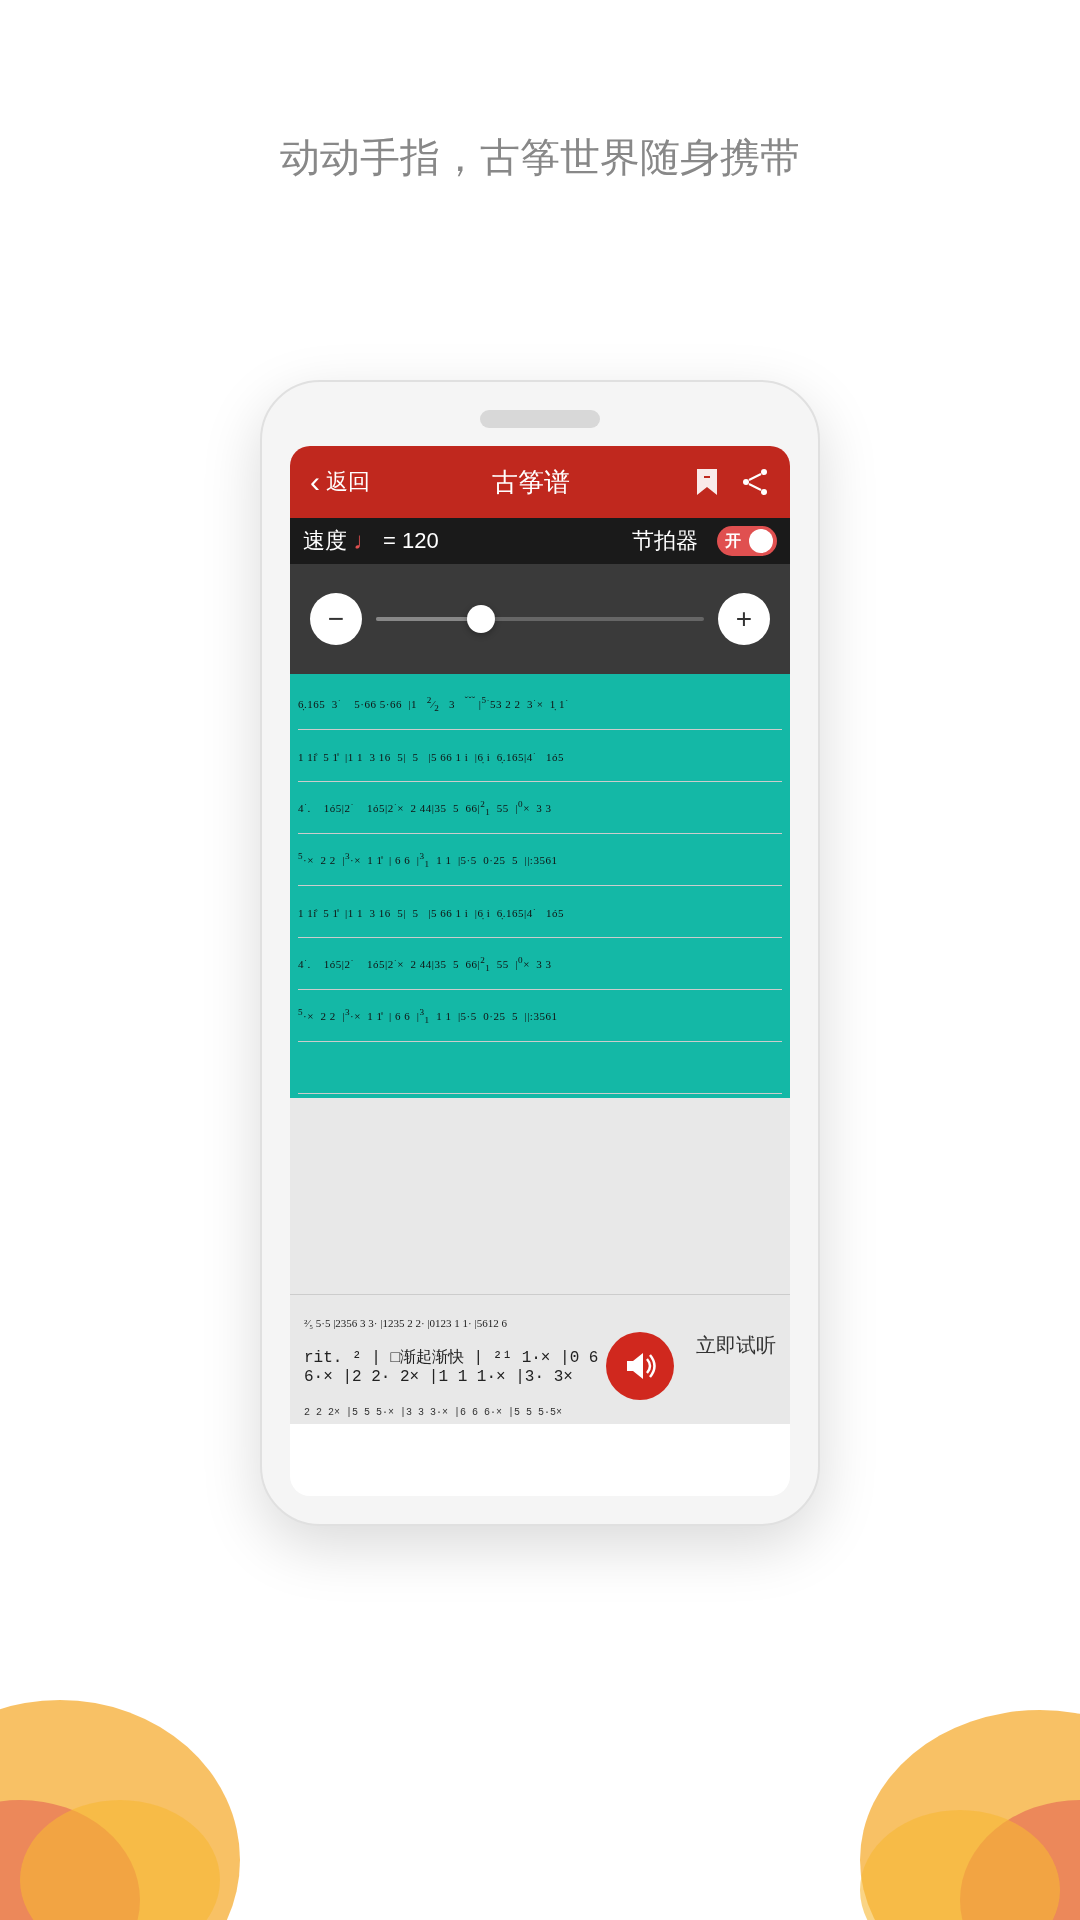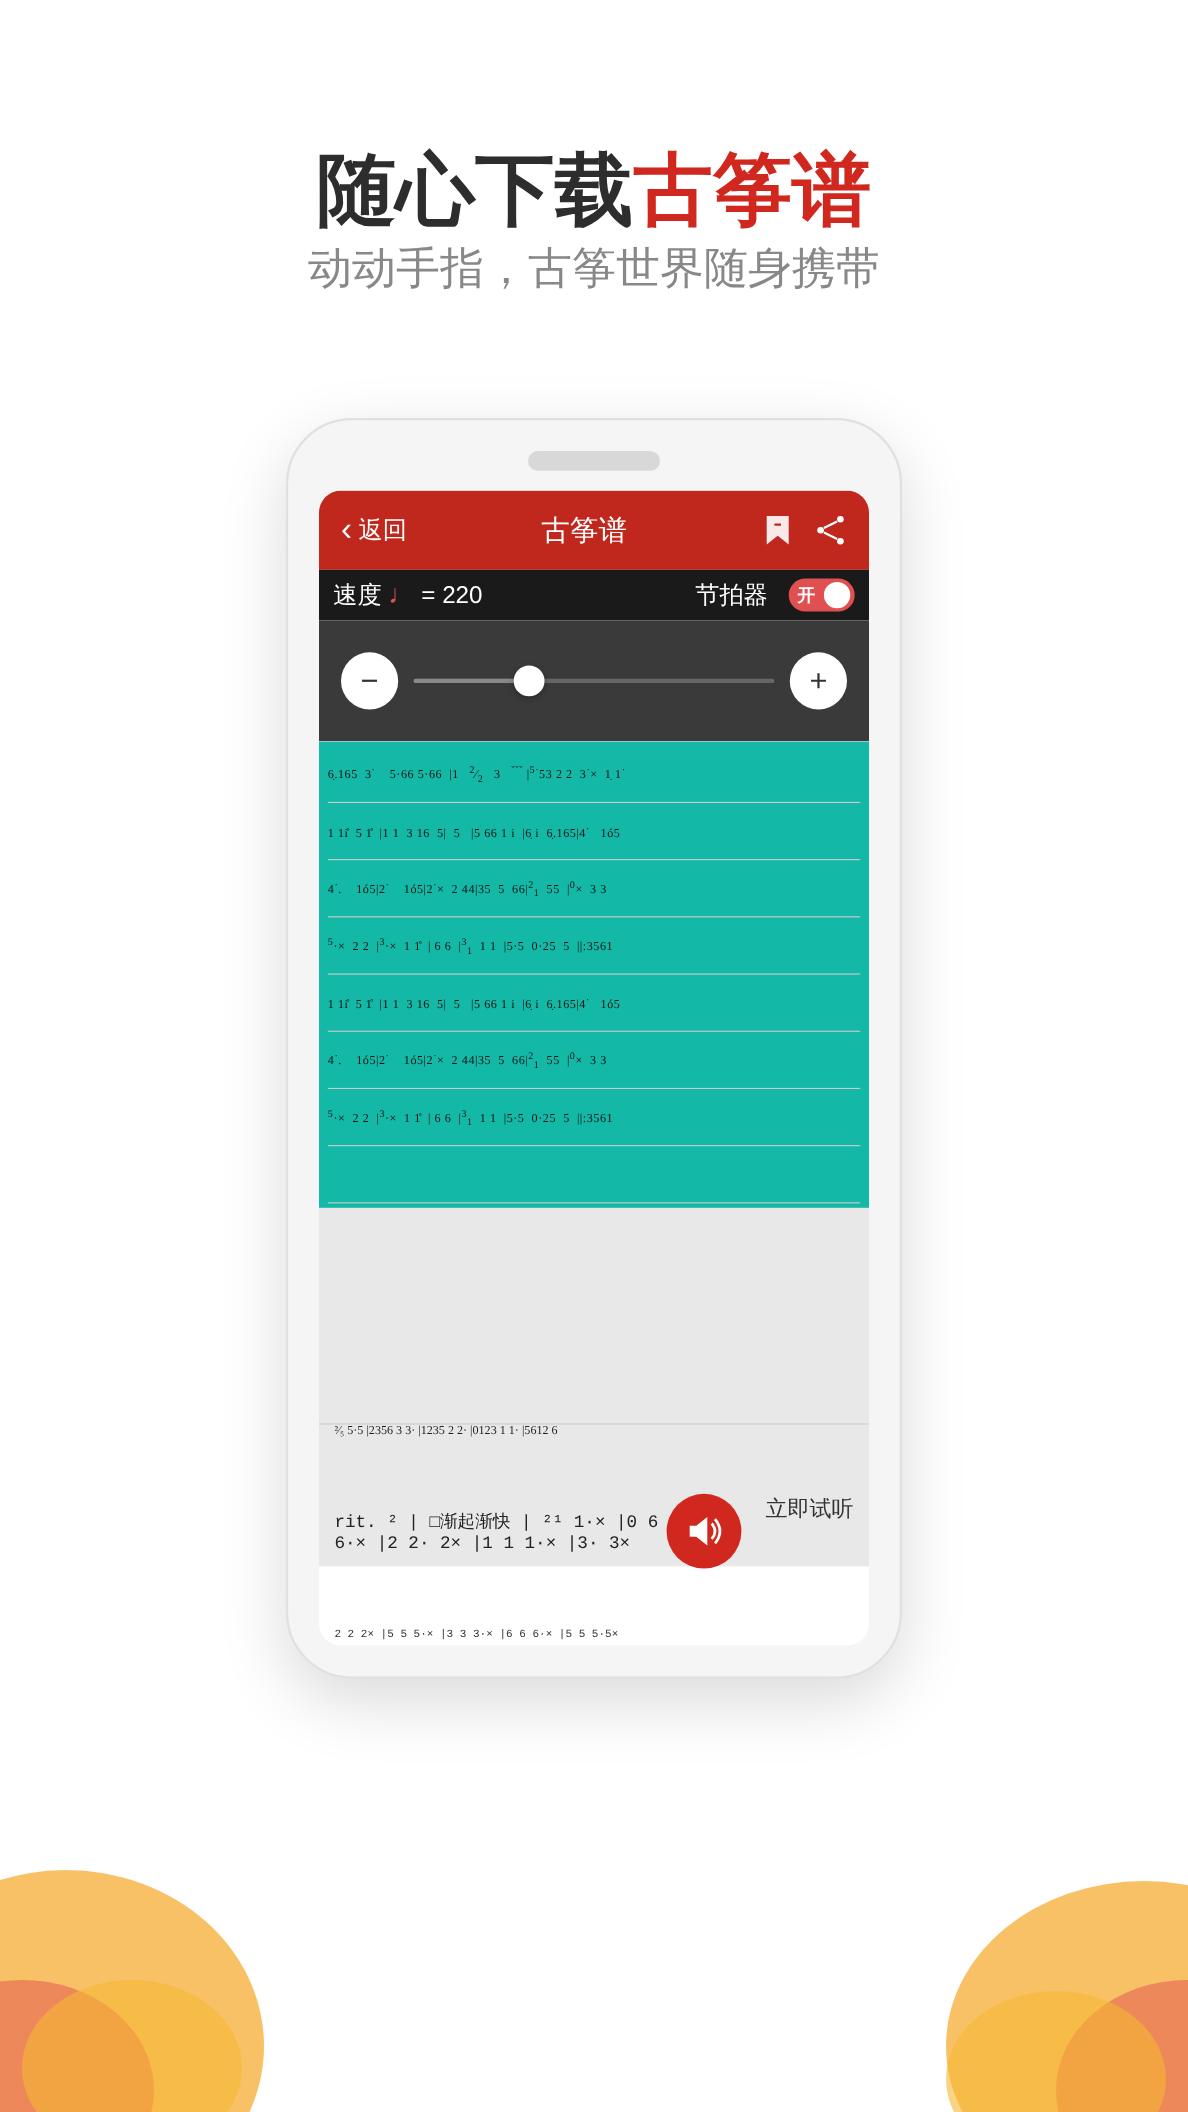--- a/index.html
+++ b/index.html
@@ -273,23 +273,20 @@
     <ellipse cx="160" cy="240" rx="100" ry="80" fill="#f7b733" opacity="0.6"></ellipse>
   </svg>
   <svg class="blob-right" viewBox="0 0 320 280" fill="none">
     <ellipse cx="240" cy="220" rx="180" ry="150" fill="#f5a623" opacity="0.7"></ellipse>
     <ellipse cx="280" cy="260" rx="120" ry="100" fill="#e05050" opacity="0.5"></ellipse>
     <ellipse cx="160" cy="250" rx="100" ry="80" fill="#f7b733" opacity="0.6"></ellipse>
   </svg>
 </div>
 
 <div class="header-section">
-  <div class="main-title">
-    <span>随心下载</span><span class="highlight">古筝谱</span>
-  </div>
   <div class="sub-title">动动手指，古筝世界随身携带</div>
 </div>
 
 <div class="phone-wrapper">
   <div class="phone-outer">
     <div class="phone-speaker"></div>
     <div class="phone-screen">
 
       <div class="app-bar">
         <div class="app-bar-back">
@@ -311,21 +308,21 @@
             <line x1="21" y1="7" x2="9" y2="13"></line>
             <line x1="9" y1="17" x2="21" y2="23"></line>
           </svg>
         </div>
       </div>
 
       <div class="speed-bar">
         <div class="speed-left">
           <span>速度</span>
           <span class="speed-note">♩</span>
-          <span>= 220</span>
+          <span>= 120</span>
         </div>
         <div class="speed-right">
           <span>节拍器</span>
           <div class="toggle-switch">
             <span class="toggle-label">开</span>
             <div class="toggle-knob"></div>
           </div>
         </div>
       </div>
 
@@ -364,21 +361,21 @@
           </div>
           <div class="notation-row">
             <span style="font-size:11px; letter-spacing:0.5px;"><sup>5</sup>·× &nbsp;2 2 &nbsp;|<sup>3</sup>·× &nbsp;1 1̊&nbsp; |&nbsp;6 6&nbsp; |<sup>3</sup><sub>1</sub>&nbsp; 1 1&nbsp; |5·5 &nbsp;0·25&nbsp; 5&nbsp; ||:3561</span>
           </div>
           <div class="notation-row">
             <span style="font-size:11px; letter-spacing:0.5px;"></span>
           </div>
         </div>
       </div>
 
-      <div class="bottom-bar" style="height:130px; flex-direction:column; padding: 0 14px; background:#e8e8e8; border-top:1px solid #ccc;gap:48px;">
+      <div class="bottom-bar" style="height:130px; flex-direction:column; padding: 22px 14px; background:#e8e8e8; border-top:1px solid #ccc;">
         <div style="width:100%; font-size:11px; color:#222; padding-bottom:3px; font-family:serif;">
           <span>²⁄₅ 5·5  |2356  3 3·  |1235  2 2·  |0123  1 1·  |5612 6</span>
         </div>
         <div style="width:100%; display:flex; align-items:center; justify-content:space-between;">
           <div style="flex:1; font-size:16px; color:#222; font-family:Liberation Mono, monospace;">
             <span>rit.  ²  |  □渐起渐快  |  ²¹  1·×  |0 6  6·×  |2 2·  2×  |1 1  1·×  |3·  3×</span>
           </div>
           <div style="display:flex; align-items:flex-start; gap:10px;">
             <div class="play-btn">
               <svg width="34" height="30" viewBox="0 0 34 30" fill="white">

